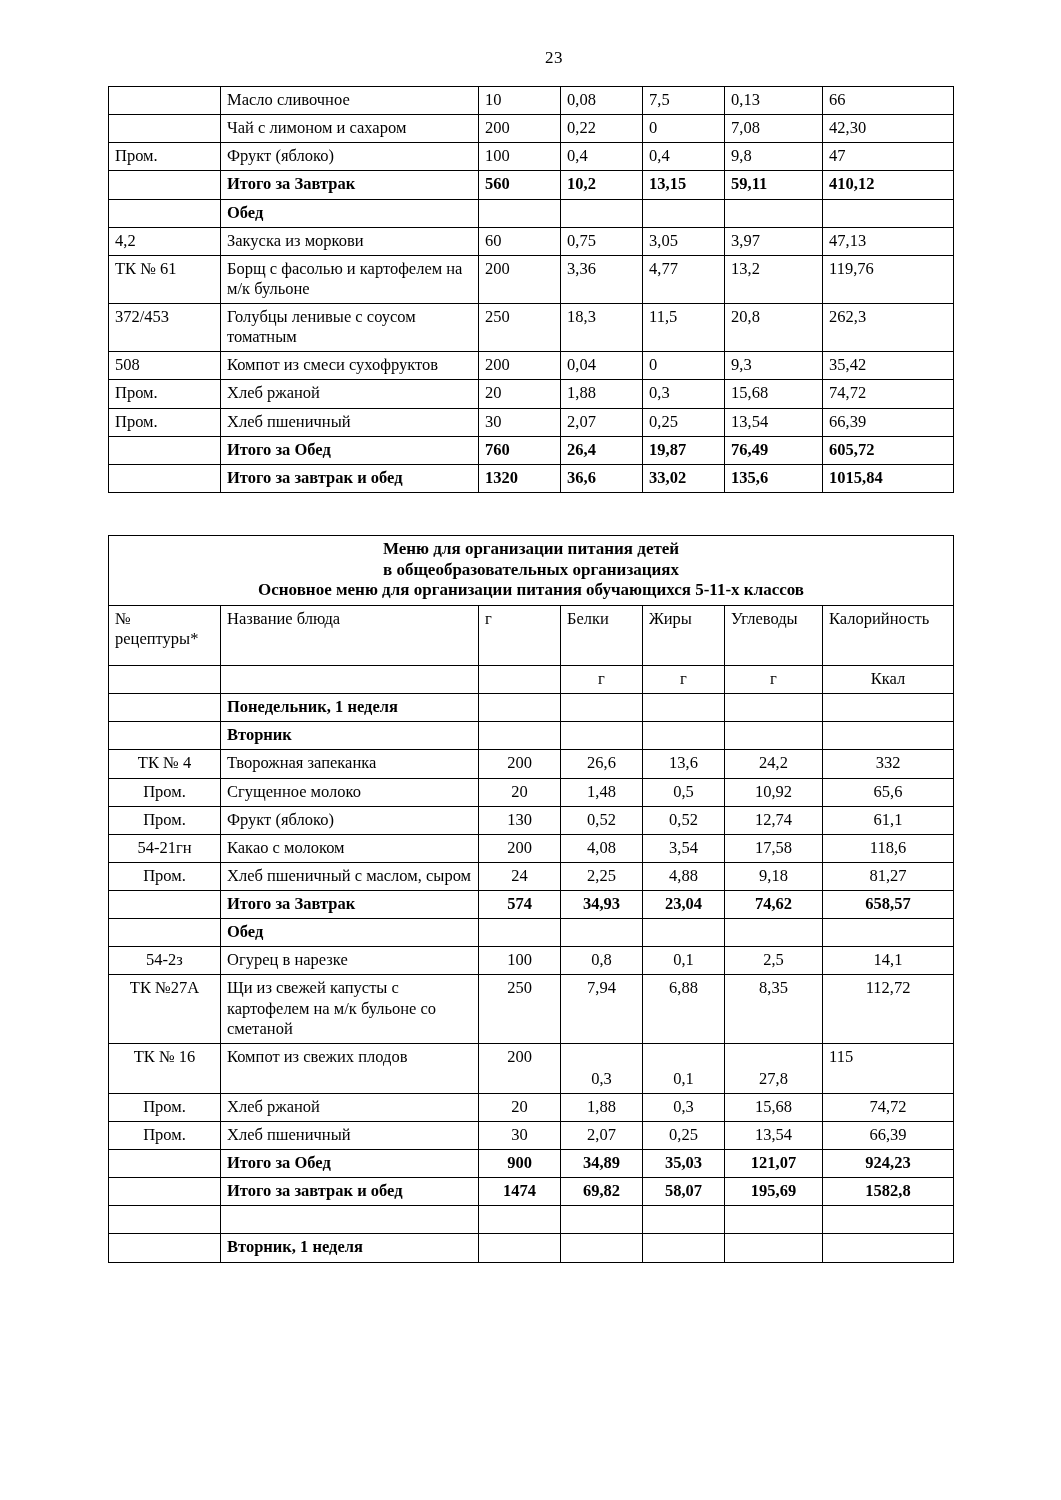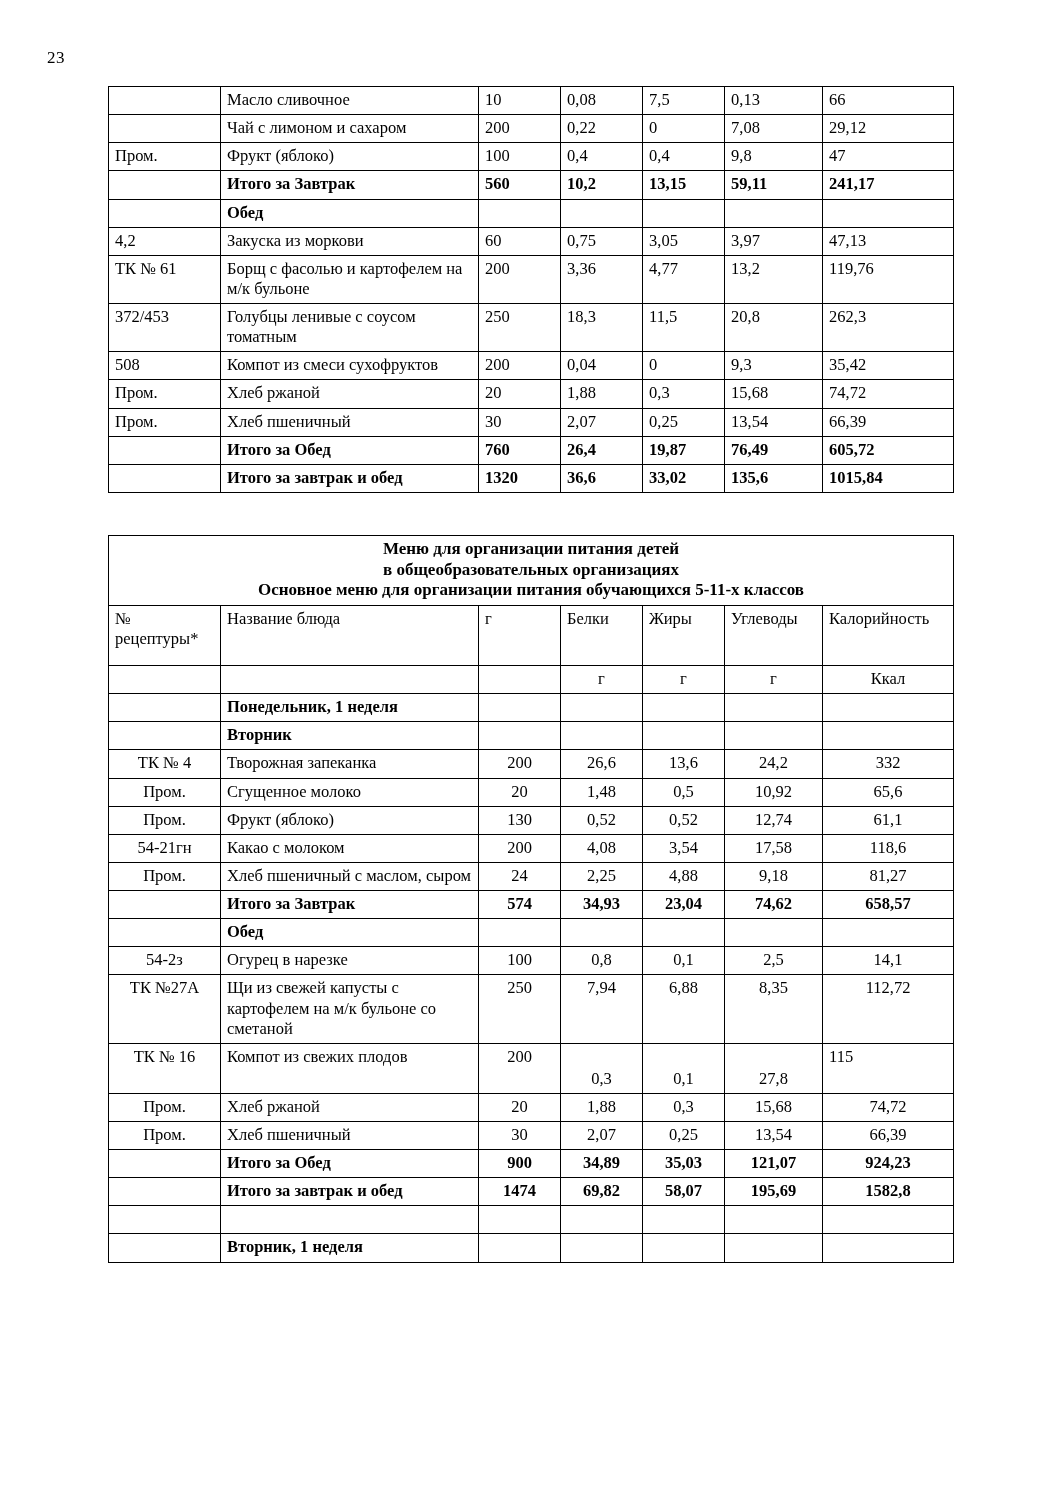--- a/index.html
+++ b/index.html
@@ -15,21 +15,21 @@
     position: relative;
   }
   .page {
     width: 1061px;
     height: 1500px;
     box-sizing: border-box;
     padding: 0;
     position: relative;
   }
   .page-number {
-    text-align: left;
+    text-align: center;
     font-size: 17px;
     padding-top: 48px;
     padding-bottom: 18px;
     letter-spacing: 0.5px;
     padding-left: 47px;
   }
   .table-wrap {
     margin: 0 auto;
     width: 845px;
   }
@@ -117,39 +117,39 @@
             <td>0,13</td>
             <td>66</td>
           </tr>
           <tr>
             <td>&nbsp;</td>
             <td>Чай с лимоном и сахаром</td>
             <td>200</td>
             <td>0,22</td>
             <td>0</td>
             <td>7,08</td>
-            <td>29,12</td>
+            <td>42,30</td>
           </tr>
           <tr>
             <td>Пром.</td>
             <td>Фрукт (яблоко)</td>
             <td>100</td>
             <td>0,4</td>
             <td>0,4</td>
             <td>9,8</td>
             <td>47</td>
           </tr>
           <tr>
             <td class="bold">&nbsp;</td>
             <td class="bold">Итого за Завтрак</td>
             <td class="bold">560</td>
             <td class="bold">10,2</td>
             <td class="bold">13,15</td>
             <td class="bold">59,11</td>
-            <td class="bold">241,17</td>
+            <td class="bold">410,12</td>
           </tr>
           <tr>
             <td class="bold">&nbsp;</td>
             <td class="bold">Обед</td>
             <td class="bold">&nbsp;</td>
             <td class="bold">&nbsp;</td>
             <td class="bold">&nbsp;</td>
             <td class="bold">&nbsp;</td>
             <td class="bold">&nbsp;</td>
           </tr>

